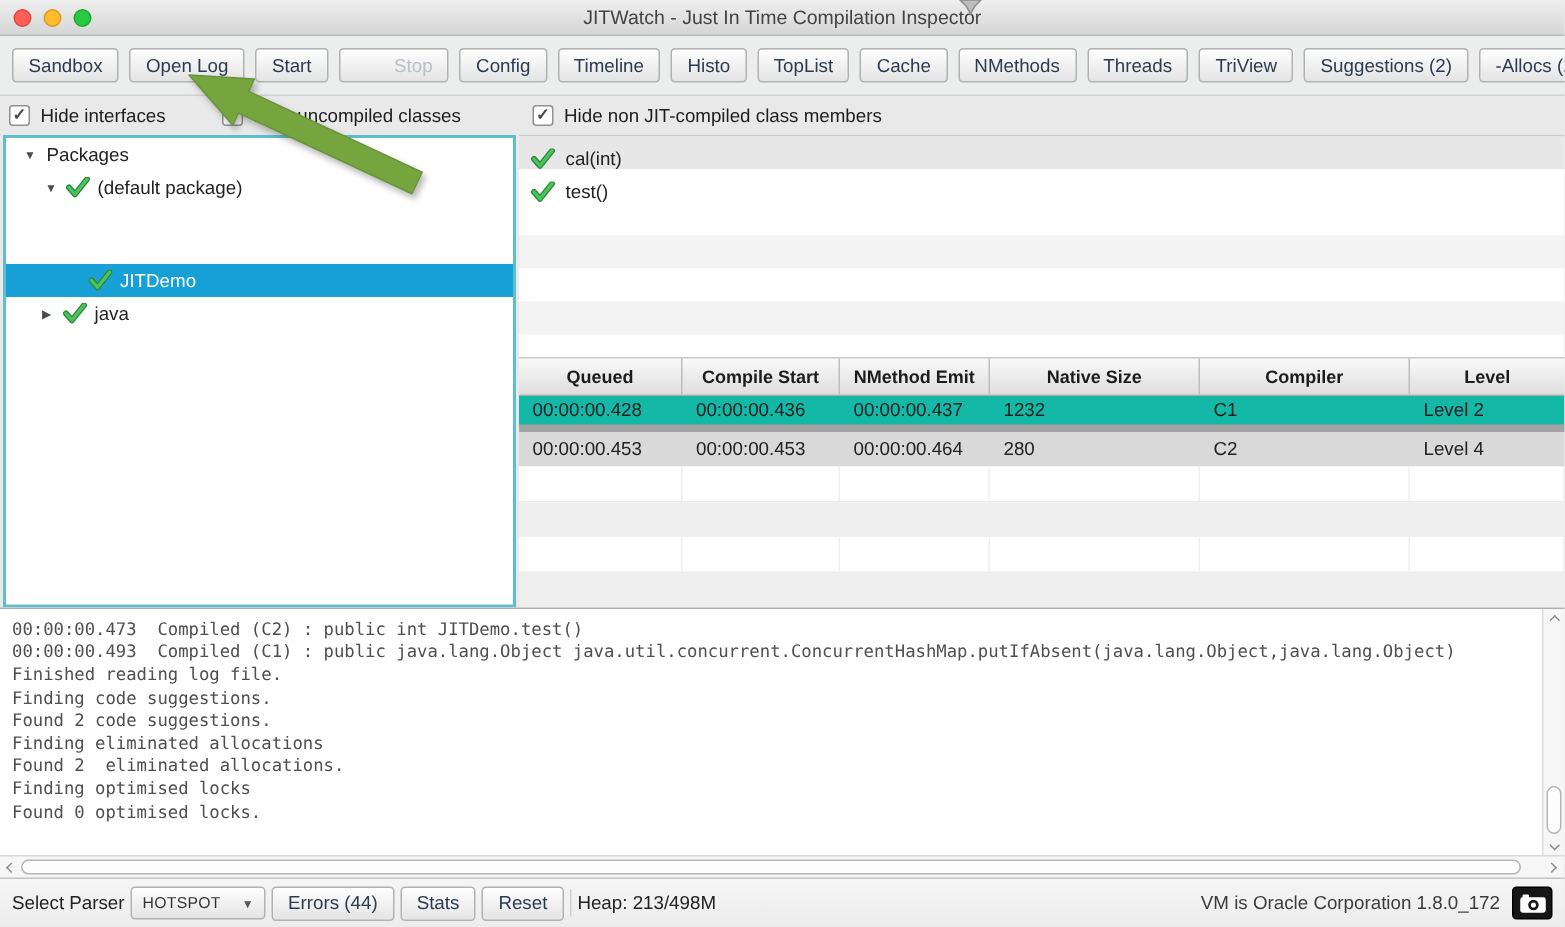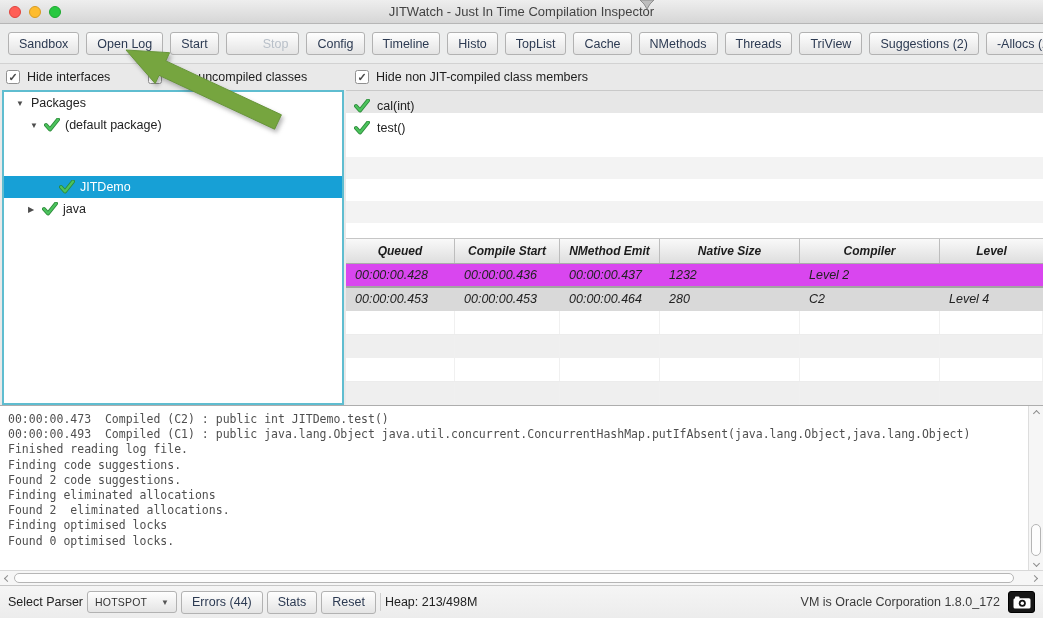--- a/index.html
+++ b/index.html
@@ -63,31 +63,31 @@
   .member-panel {
     position:absolute; left:346px; top:90px; width:697px; height:148px;
     background:#fff; border-top:1px solid #c9c9c9;
   }
   .member-row { height:22px; display:flex; align-items:flex-end; padding-left:8px; font-size:12.5px; gap:7px; }
   .m0 { background:#e7e7e7; }
   .m1 { background:#ffffff; }
   .stripe-a { height:22px; background:#ffffff; }
   .stripe-b { height:22px; background:#f3f3f3; }
   
-  .comp-table { position:absolute; left:346px; top:238px; width:697px; height:167px; background:#fff;font-style:italic; }
+  .comp-table { position:absolute; left:346px; top:238px; width:697px; height:167px; background:#fff; }
   .thead { display:flex; height:26px;
     background:linear-gradient(#f9f9f9,#dedede);
     border-top:1px solid #c6c6c6; border-bottom:1px solid #ababab; }
   .th {
     display:flex; align-items:center; justify-content:center;
     font-size:12px; font-weight:bold; color:#1c1c1c;
     border-right:1px solid #bdbdbd; height:100%;
   }
   .trow { display:flex; height:23.5px; align-items:center; font-size:12.5px; }
-  .trow.white { background:#d946ef; border-bottom:2px solid #a3a3a3; }
+  .trow.white { background:#14b8a6; border-bottom:5px solid #a3a3a3; }
   .trow.gray  { background:#d9d9d9; }
   .trow.empty-a { background:#fff; border-bottom:1px solid #ececec; }
   .trow.empty-b { background:#efefef; }
   .td { padding-left:9px; height:100%; display:flex; align-items:center; overflow:hidden; white-space:nowrap; }
   .c0 { width:109px; } .c1 { width:105px; } .c2 { width:100px; }
   .c3 { width:140px; } .c4 { width:140px; } .c5 { width:103px; }
   .empty .td { border-right:1px solid #f0f0f0; }
   
   .logarea {
     position:absolute; left:0; top:405px; width:1043px; height:165px;
@@ -246,20 +246,21 @@
     <div class="th c2">NMethod Emit</div>
     <div class="th c3">Native Size</div>
     <div class="th c4">Compiler</div>
     <div class="th c5" style="border-right:none;">Level</div>
   </div>
   <div class="trow white">
     <div class="td c0">00:00:00.428</div>
     <div class="td c1">00:00:00.436</div>
     <div class="td c2">00:00:00.437</div>
     <div class="td c3">1232</div>
+    <div class="td c4">C1</div>
     <div class="td c5">Level 2</div>
   </div>
   <div class="trow gray">
     <div class="td c0">00:00:00.453</div>
     <div class="td c1">00:00:00.453</div>
     <div class="td c2">00:00:00.464</div>
     <div class="td c3">280</div>
     <div class="td c4">C2</div>
     <div class="td c5">Level 4</div>
   </div>

